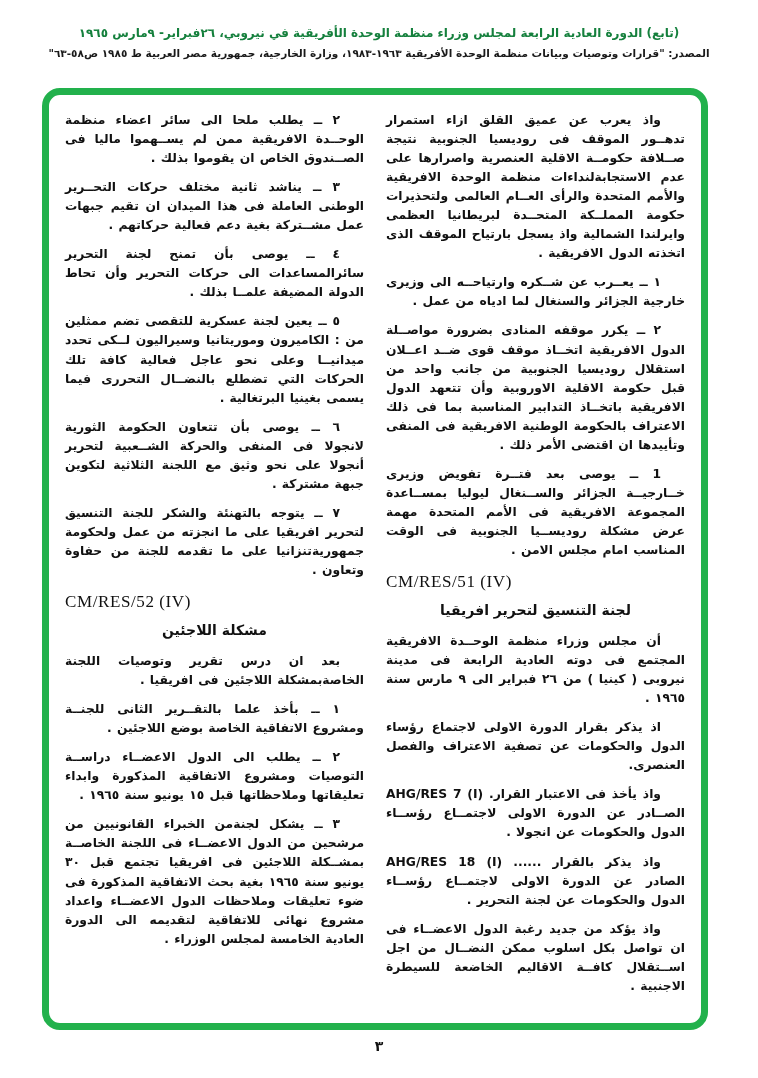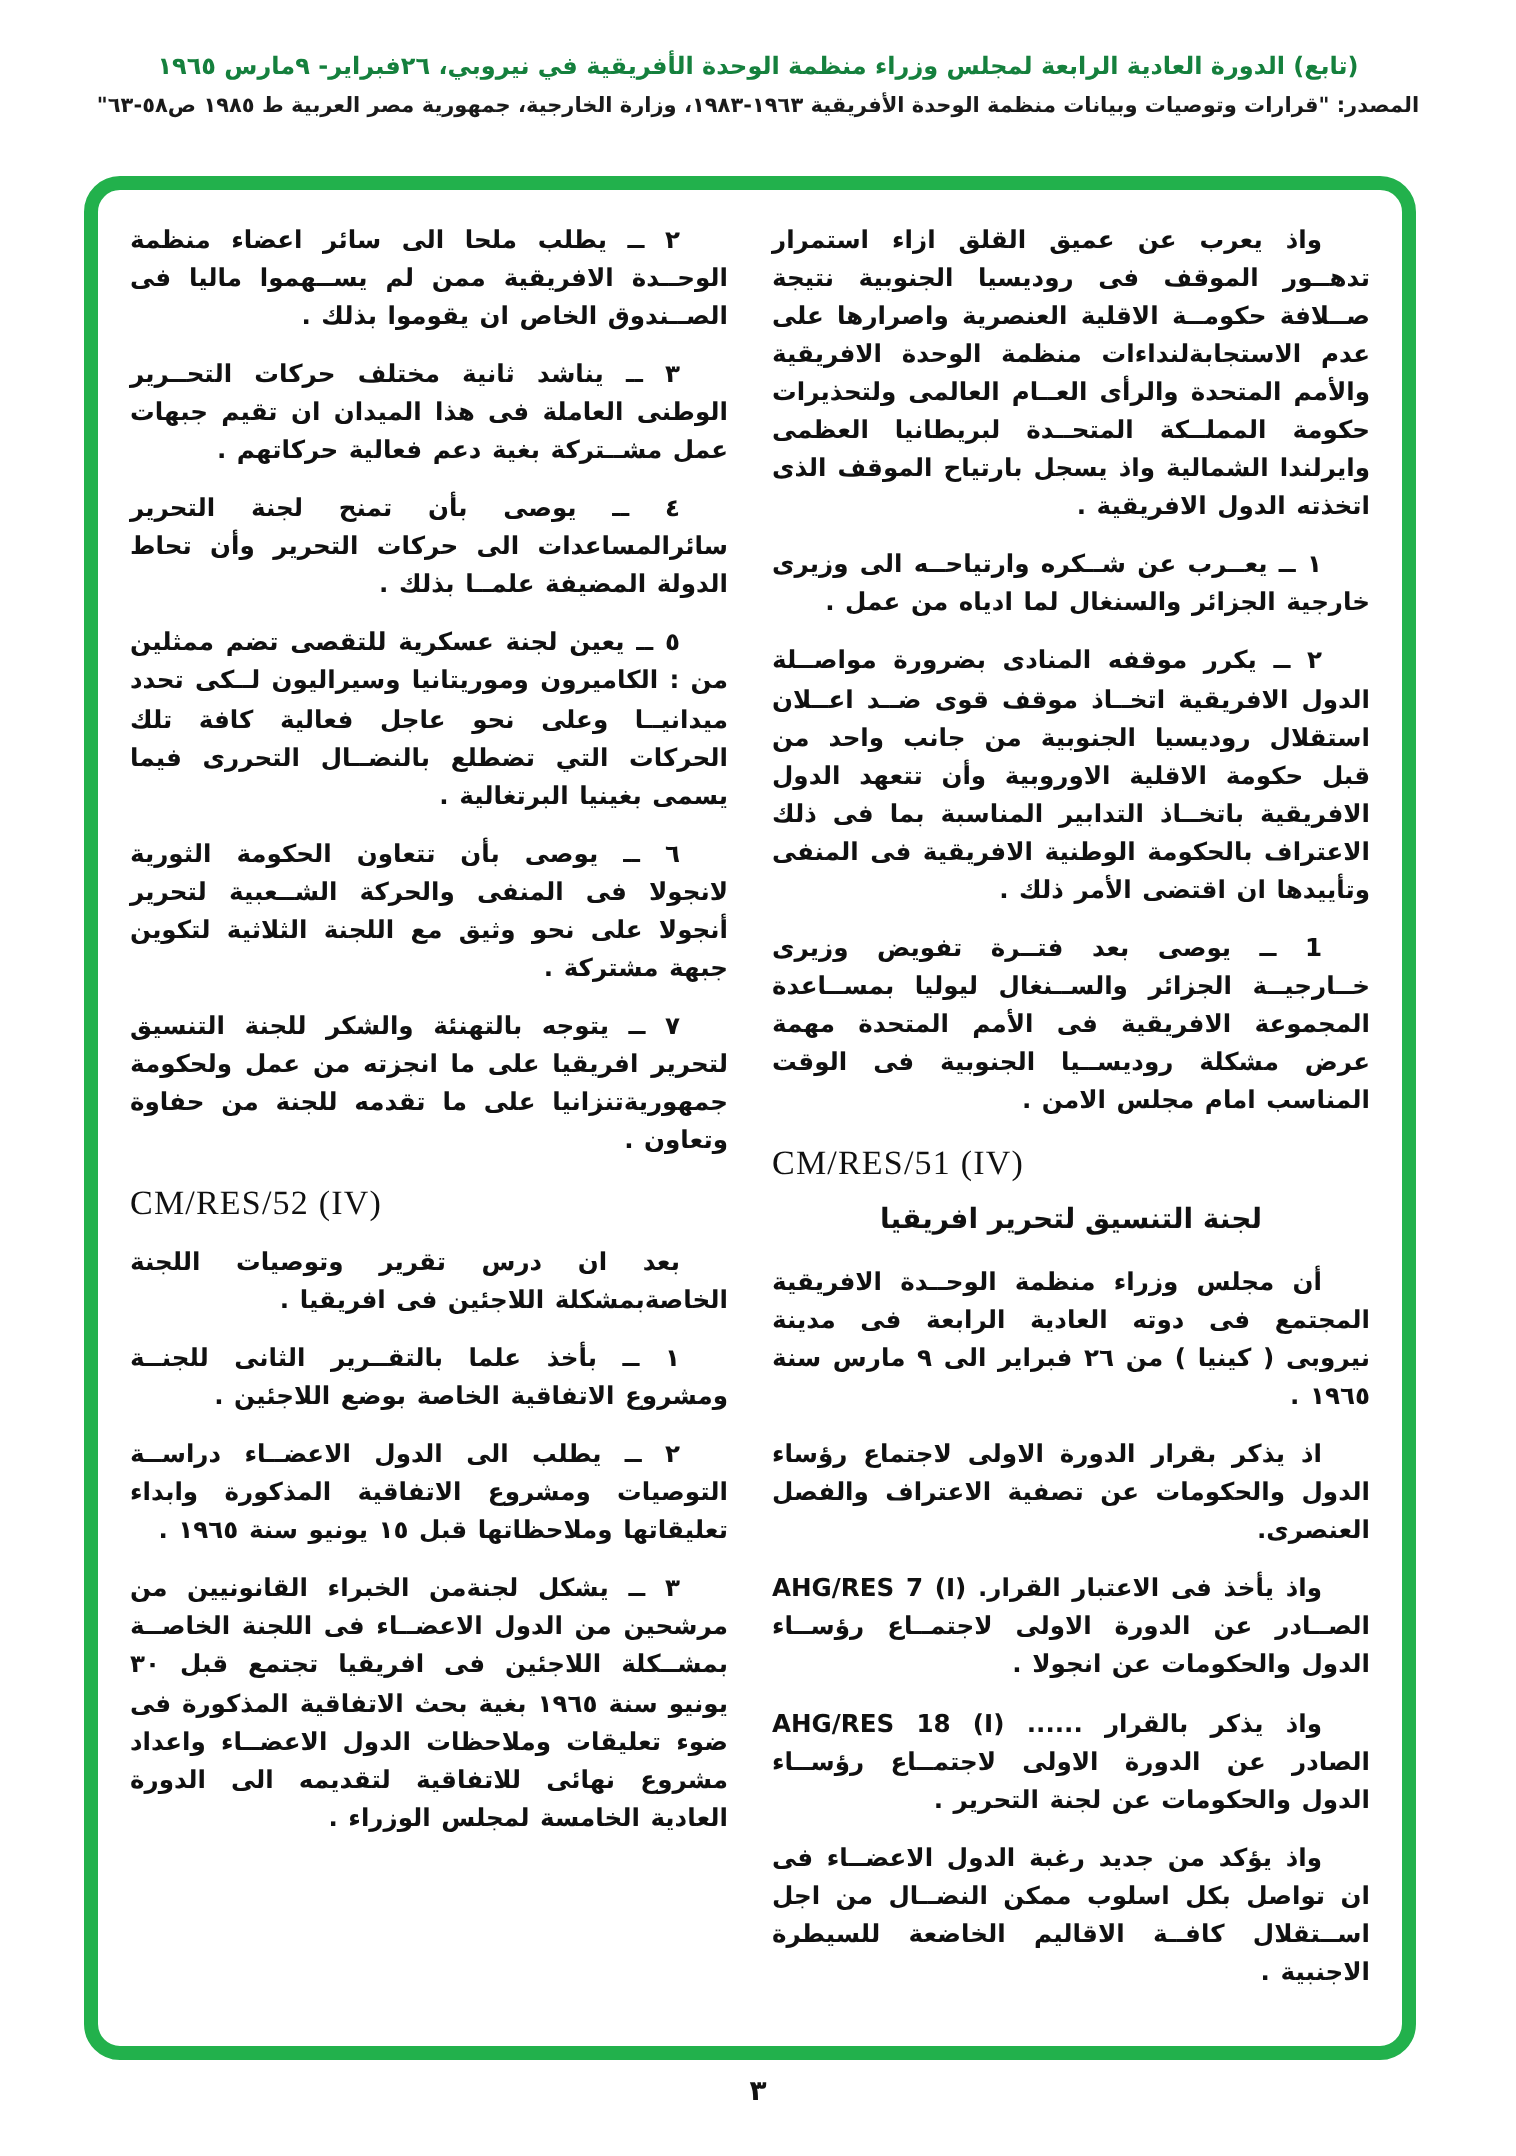--- a/index.html
+++ b/index.html
@@ -111,20 +111,21 @@
     </div>
 
     <div class="col">
       <div class="para">٢ ــ يطلب ملحا الى سائر اعضاء منظمة الوحــدة الافريقية ممن لم يســهموا ماليا فى الصــندوق الخاص ان يقوموا بذلك .</div>
       <div class="para">٣ ــ يناشد ثانية مختلف حركات التحــرير الوطنى العاملة فى هذا الميدان ان تقيم جبهات عمل مشــتركة بغية دعم فعالية حركاتهم .</div>
       <div class="para">٤ ــ يوصى بأن تمنح لجنة التحرير سائرالمساعدات الى حركات التحرير وأن تحاط الدولة المضيفة علمــا بذلك .</div>
       <div class="para">٥ ــ يعين لجنة عسكرية للتقصى تضم ممثلين من : الكاميرون وموريتانيا وسيراليون لــكى تحدد ميدانيــا وعلى نحو عاجل فعالية كافة تلك الحركات التي تضطلع بالنضــال التحررى فيما يسمى بغينيا البرتغالية .</div>
       <div class="para">٦ ــ يوصى بأن تتعاون الحكومة الثورية لانجولا فى المنفى والحركة الشــعبية لتحرير أنجولا على نحو وثيق مع اللجنة الثلاثية لتكوين جبهة مشتركة .</div>
       <div class="para">٧ ــ يتوجه بالتهنئة والشكر للجنة التنسيق لتحرير افريقيا على ما انجزته من عمل ولحكومة جمهوريةتنزانيا على ما تقدمه للجنة من حفاوة وتعاون .</div>
       <div class="code">CM/RES/52 (IV)</div>
+      <div class="heading">مشكلة اللاجئين</div>
       <div class="para">بعد ان درس تقرير وتوصيات اللجنة الخاصةبمشكلة اللاجئين فى افريقيا .</div>
       <div class="para">١ ــ بأخذ علما بالتقــرير الثانى للجنــة ومشروع الاتفاقية الخاصة بوضع اللاجئين .</div>
       <div class="para">٢ ــ يطلب الى الدول الاعضــاء دراســة التوصيات ومشروع الاتفاقية المذكورة وابداء تعليقاتها وملاحظاتها قبل ١٥ يونيو سنة ١٩٦٥ .</div>
       <div class="para">٣ ــ يشكل لجنةمن الخبراء القانونيين من مرشحين من الدول الاعضــاء فى اللجنة الخاصــة بمشــكلة اللاجئين فى افريقيا تجتمع قبل ٣٠ يونيو سنة ١٩٦٥ بغية بحث الاتفاقية المذكورة فى ضوء تعليقات وملاحظات الدول الاعضــاء واعداد مشروع نهائى للاتفاقية لتقديمه الى الدورة العادية الخامسة لمجلس الوزراء .</div>
 
     </div>
 
   </div>
 </div>
 

